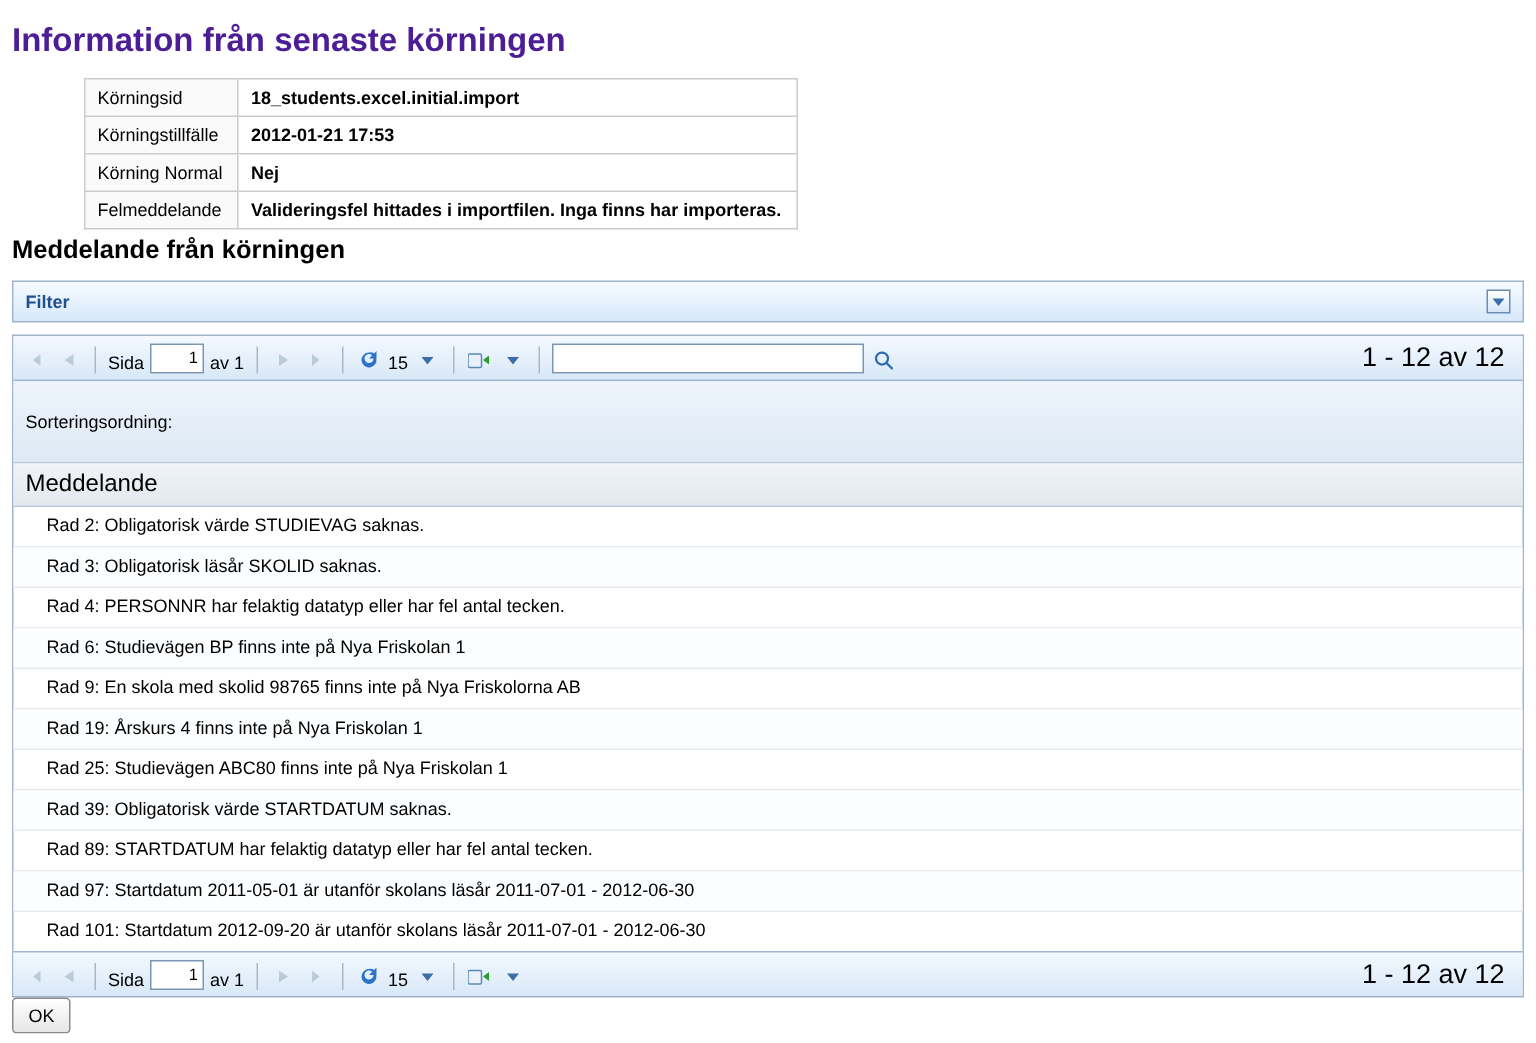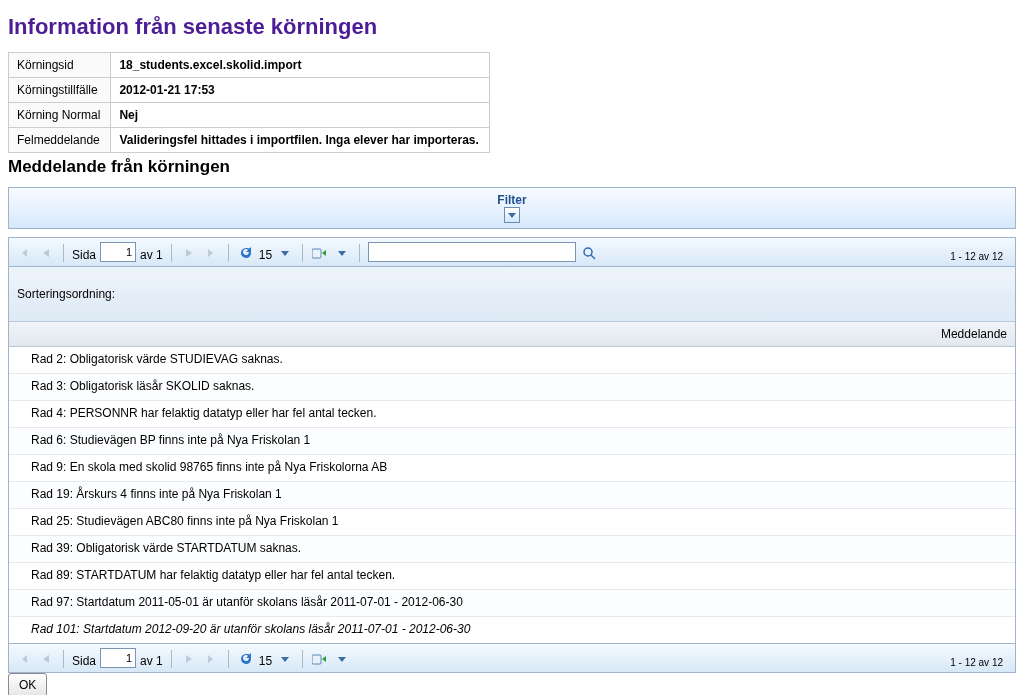--- a/index.html
+++ b/index.html
@@ -17,20 +17,21 @@
 }
 h2.section-title {
   color: #000;
   font-size: 17px;
   font-weight: bold;
   margin: 0 0 10px 0;
 }
 table.info-table {
   border-collapse: collapse;
   margin-bottom: 4px;
+  margin-left: 48px;
 }
 table.info-table td {
   border: 1px solid #ccc;
   padding: 5px 10px 5px 8px;
   font-size: 12px;
   vertical-align: middle;
 }
 table.info-table td.label {
   background: #fafafa;
   font-weight: normal;
@@ -43,21 +44,20 @@
   background: linear-gradient(#f7fbff, #d7e8fb);
   border: 1px solid #9db4cc;
   padding: 5px 8px;
   font-size: 12px;
   color: #1f4f8f;
   font-weight: bold;
   display: flex;
   align-items: center;
   justify-content: space-between;
   margin-bottom: 8px;
-  flex-direction: column;
 }
 .filter-bar .expand-btn {
   width: 14px;
   height: 14px;
   border: 1px solid #6a8db1;
   background: linear-gradient(#fff,#d5e6f8);
   display: flex;
   align-items: center;
   justify-content: center;
   cursor: pointer;
@@ -100,45 +100,44 @@
   font-size: 11px;
 }
 .search-input {
   width: 200px;
   height: 16px;
   border: 1px solid #7a96b2;
   padding: 1px 3px;
   font-size: 11px;
 }
 .right-status {
-  font-size: 10px;
+  font-size: 18px;
   color: #000;
   padding-right: 6px;
   white-space: nowrap;
 }
 .sort-bar {
   background: linear-gradient(#eef4fb,#dde9f5);
   border-bottom: 1px solid #b7c8d8;
   padding: 20px 8px;
   font-size: 12px;
 }
 .col-header {
   background: linear-gradient(#f0f4f8,#e2e8ee);
   border-bottom: 1px solid #b7c8d8;
   padding: 5px 8px;
-  font-size: 12px;
-  text-align: right;
+  font-size: 16px;
 }
 .grid-row {
   padding: 5px 8px 7px 22px;
   font-size: 12px;
   border-bottom: 1px solid #e6eaef;
 }
 .grid-row:nth-child(even){ background:#fbfdff; }
-.grid-row:last-child { border-bottom: none; font-style: italic; }
+.grid-row:last-child { border-bottom: none; }
 .ok-btn {
   padding: 4px 10px;
   font-size: 12px;
   border: 1px solid #8a8a8a;
   background: linear-gradient(#fefefe,#e6e6e6);
   cursor: pointer;
   border-radius: 3px;
 }
 .refresh-icon svg, .export-icon svg { display:block; }
 </style>
@@ -146,33 +145,33 @@
 <body>
 
 
 
 <h2 class="page-title">Information från senaste körningen</h2>
 
 <table class="info-table">
   <tbody>
       <tr>
         <td class="label">Körningsid</td>
-        <td class="value">18_students.excel.skolid.import</td>
+        <td class="value">18_students.excel.initial.import</td>
       </tr>
       <tr>
         <td class="label">Körningstillfälle</td>
         <td class="value">2012-01-21 17:53</td>
       </tr>
       <tr>
         <td class="label">Körning Normal</td>
         <td class="value">Nej</td>
       </tr>
       <tr>
         <td class="label">Felmeddelande</td>
-        <td class="value">Valideringsfel hittades i importfilen. Inga elever har importeras.</td>
+        <td class="value">Valideringsfel hittades i importfilen. Inga finns har importeras.</td>
       </tr>
     </tbody>
 </table>
 
 <h2 class="section-title">Meddelande från körningen</h2>
 
 <div class="filter-bar">
   <span>Filter</span>
   <span class="expand-btn">
     <svg width="8" height="8" viewBox="0 0 8 8">

